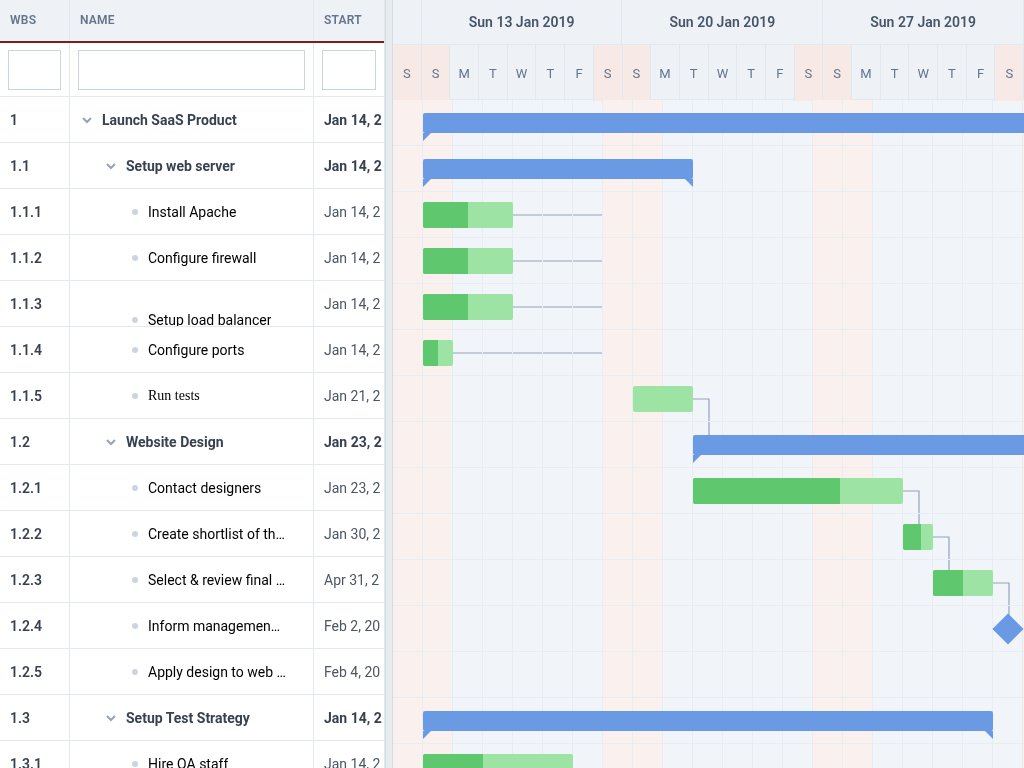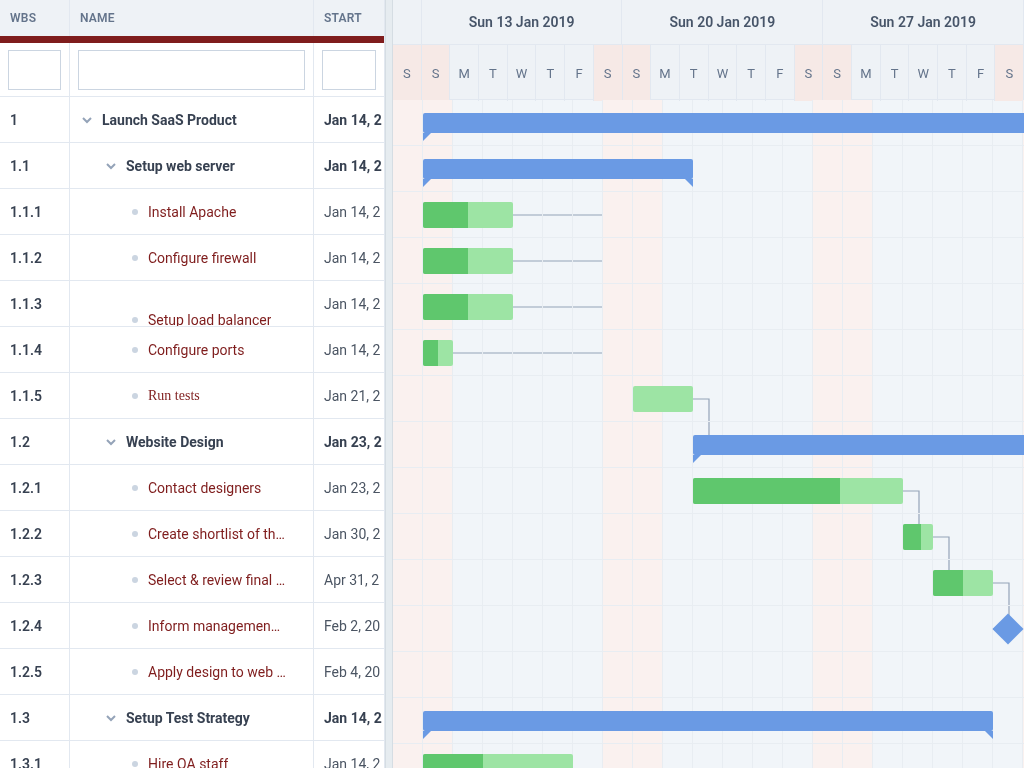--- a/index.html
+++ b/index.html
@@ -7,21 +7,21 @@
     width: 1024px; height: 768px; overflow: hidden;
     font-family: -apple-system, BlinkMacSystemFont, "Segoe UI", Roboto, Arial, sans-serif;
     font-size: 14px; color: #4a5568; background: #fff;
   }
   .app { display: flex; width: 1024px; height: 768px; }
   .left-pane { width: 385px; flex: 0 0 385px; border-right: 1px solid #e2e8f0; background: #fff; display: flex; flex-direction: column; }
   .divider { flex: 0 0 8px; background: #e6ecf0; border-left: 1px solid #d5dde3; border-right: 1px solid #d5dde3; }
   .right-pane { flex: 1 1 auto; position: relative; background: #f1f5f9; overflow: hidden; }
 
   
-  .col-header { display: flex; height: 44px; background: #eef2f6; border-bottom: 7px solid #7f1d1d; align-items: center; }
+  .col-header { display: flex; height: 44px; background: #eef2f6; border-bottom: 2px solid #7f1d1d; align-items: center; }
   .col-header .col { font-weight: 600; color: #64748b; text-transform: uppercase; font-size: 12px; letter-spacing: .02em; padding: 0 10px; height: 100%; display: flex; align-items: center; border-right: 1px solid #e2e8f0; }
   .col-wbs { width: 70px; flex: 0 0 70px; }
   .col-name { flex: 1 1 auto; }
   .col-start { width: 70px; flex: 0 0 70px; border-right: none !important; }
 
   
   .filter-row { display: flex; height: 56px; border-bottom: 1px solid #e2e8f0; align-items: center; }
   .filter-row .cell { padding: 6px 8px; border-right: 1px solid #e2e8f0; height: 100%; display: flex; align-items: center; }
   .filter-row .cell:last-child { border-right: none; }
   .filter-input { width: 100%; height: 40px; border: 1px solid #cbd5e1; background: #fff; padding: 4px 6px; font-size: 14px; color: #334155; }
@@ -30,21 +30,21 @@
   .task-rows { flex: 1 1 auto; overflow: hidden; }
   .task-row { display: flex; height: 46px; border-bottom: 1px solid #e2e8f0; align-items: center; }
   .task-row .cell { padding: 0 10px; border-right: 1px solid #e2e8f0; height: 100%; display: flex; align-items: center; white-space: nowrap; overflow: hidden; text-overflow: ellipsis; }
   .task-row .cell:last-child { border-right: none; }
   .task-row .wbs { font-weight: 600; color: #374151; width: 70px; flex: 0 0 70px; }
   .task-row .name { flex: 1 1 auto; overflow: hidden; }
   .task-row .start { width: 70px; flex: 0 0 70px; color: #4b5563; }
   .task-row.parent .name-text { font-weight: 700; color: #374151; }
   .task-row.parent .start { font-weight: 700; color: #374151; }
   .name-inner { display: flex; align-items: center; gap: 8px; min-width: 0; width: 100%; }
-  .name-text { display: inline-block; min-width: 0; overflow: hidden; text-overflow: ellipsis; white-space: nowrap; color: #7f1d1d; }
+  .name-text { display: inline-block; min-width: 0; overflow: hidden; text-overflow: ellipsis; white-space: nowrap; color: #000000; }
   .toggle { width: 14px; height: 14px; flex: 0 0 14px; display: inline-flex; align-items: center; justify-content: center; cursor: pointer; }
   .toggle svg { width: 12px; height: 12px; fill: none; stroke: #94a3b8; stroke-width: 2; }
   .bullet { width: 6px; height: 6px; border-radius: 50%; background: #cbd5e1; flex: 0 0 6px; margin-left: 4px; margin-right: 2px; }
 
   
   .timeline-header { position: absolute; top: 0; left: 0; right: 0; height: 100px; background: #eef2f6; border-bottom: 1px solid #e2e8f0; }
   .week-labels { position: absolute; top: 0; left: 0; right: 0; height: 44px; display: flex; }
   .week-label { height: 44px; display: flex; align-items: center; justify-content: center; font-weight: 600; color: #475569; border-right: 1px solid #e2e8f0; }
   .day-labels { position: absolute; top: 44px; left: 0; right: 0; height: 56px; display: flex; border-top: 1px solid #e2e8f0; }
   .day-label { height: 56px; display: flex; align-items: center; justify-content: center; color: #64748b; font-size: 13px; border-right: 1px solid #e2e8f0; }

